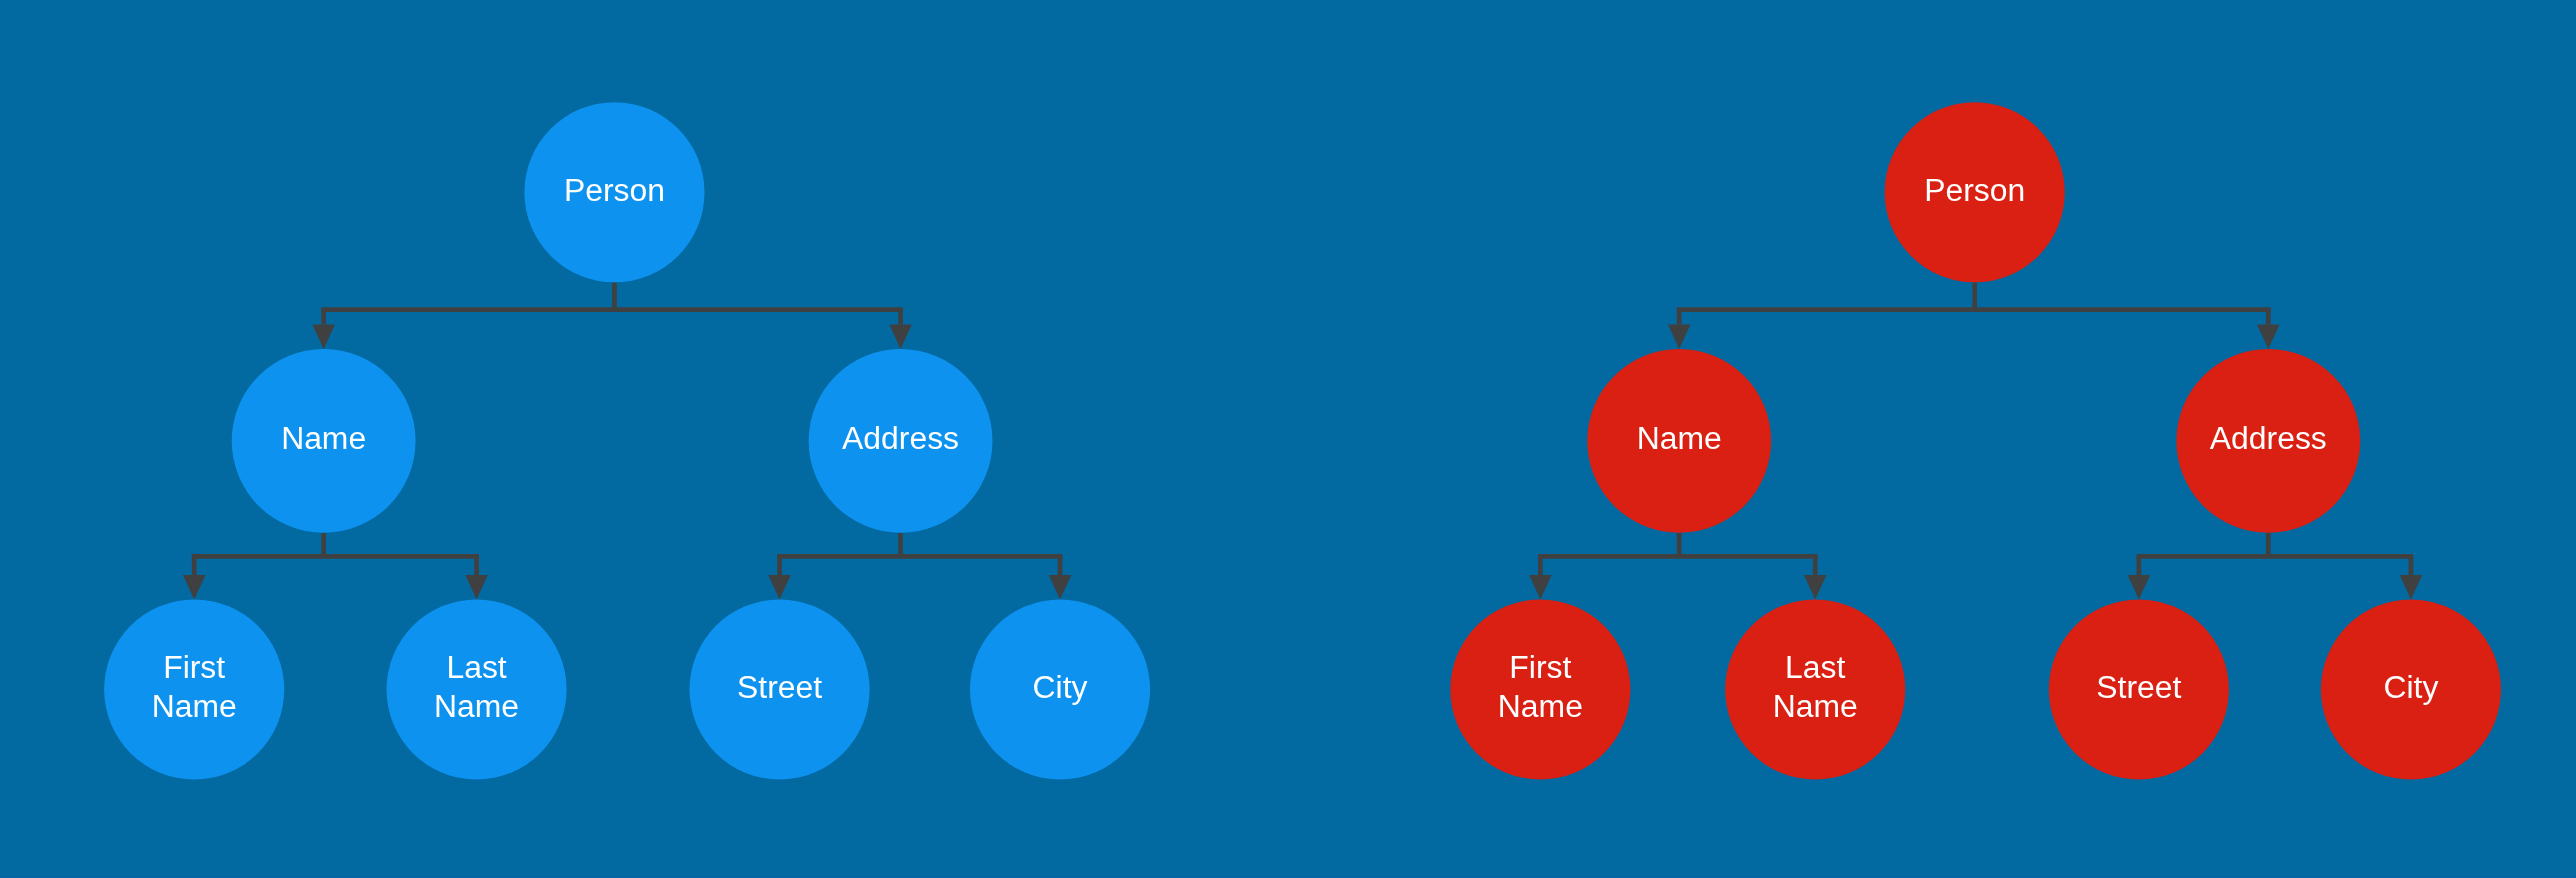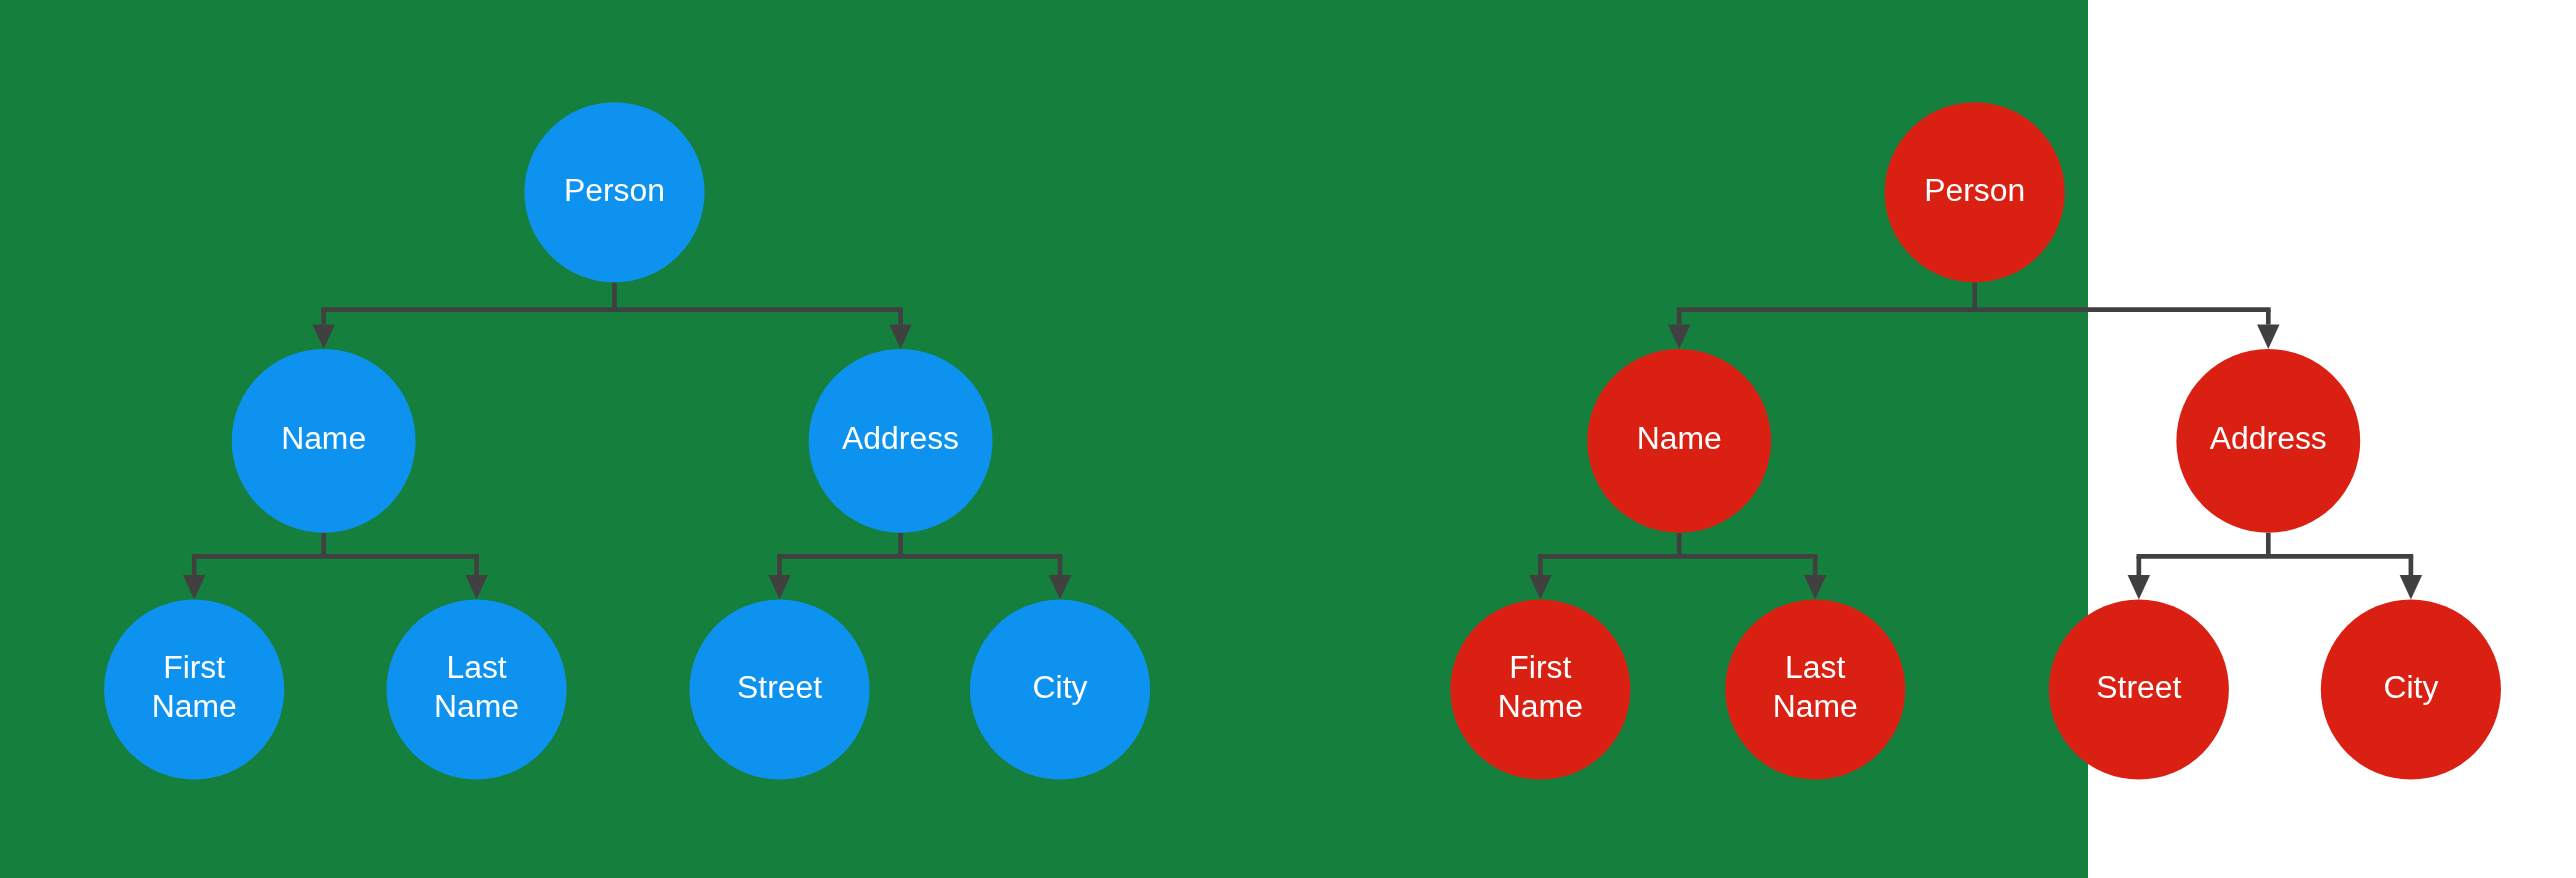--- a/index.html
+++ b/index.html
@@ -8,23 +8,23 @@
     background: #ffffff;
   }
   body {
     width: 2576px;
     height: 879px;
     overflow: hidden;
     font-family: "Liberation Sans", sans-serif;
   }
   #canvas {
     position: relative;
-    width: 2088px;
+    width: 2576px;
     height: 879px;
-    background: #15803d;
+    background: #0369a1;
   }
   .tree-svg {
     position: absolute;
     top: 0;
     left: 0;
     width: 2576px;
     height: 879px;
     display: block;
   }
   .node-label {

